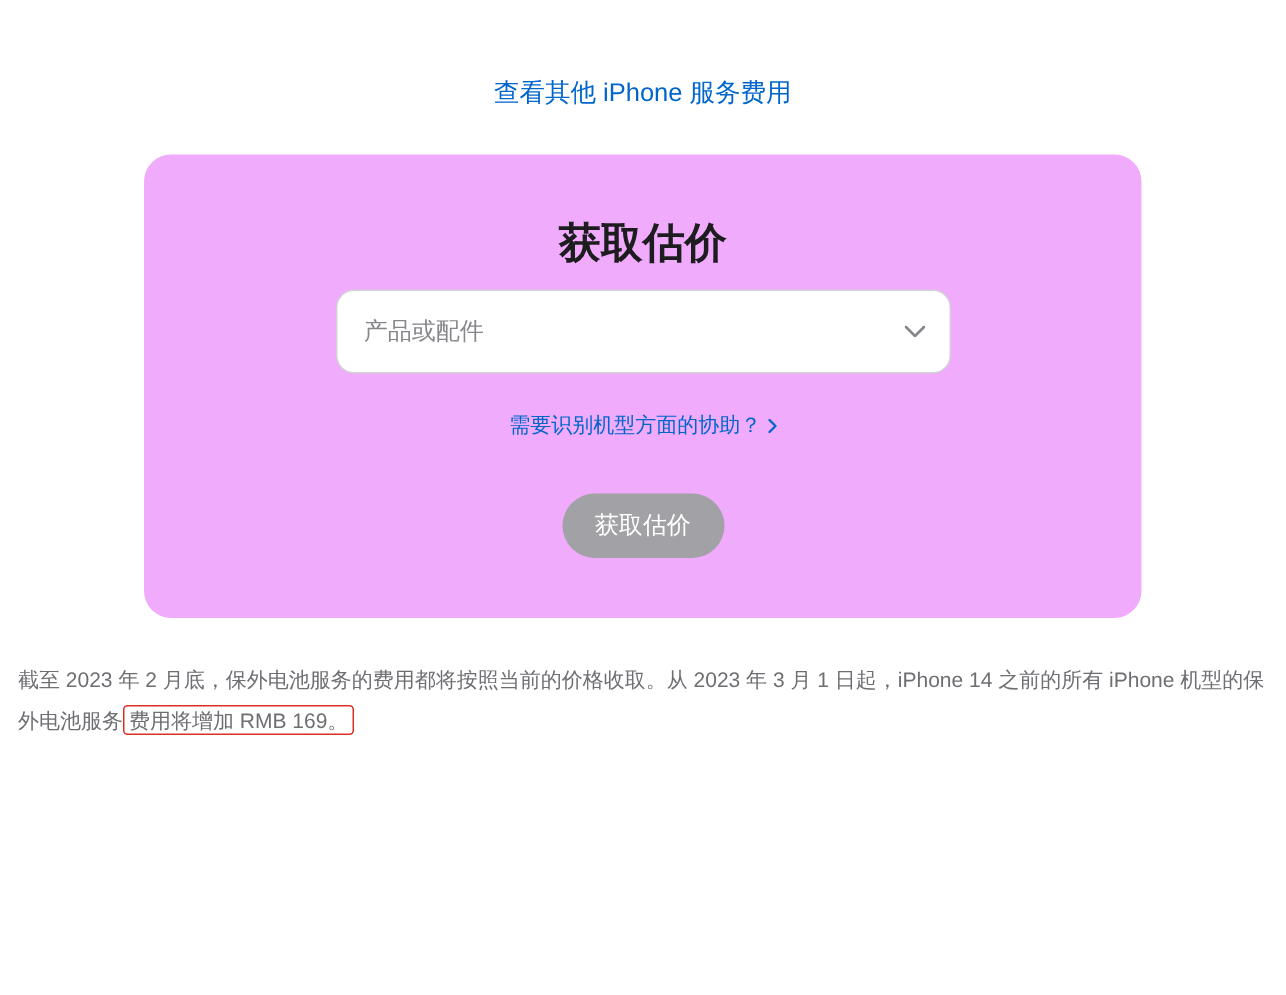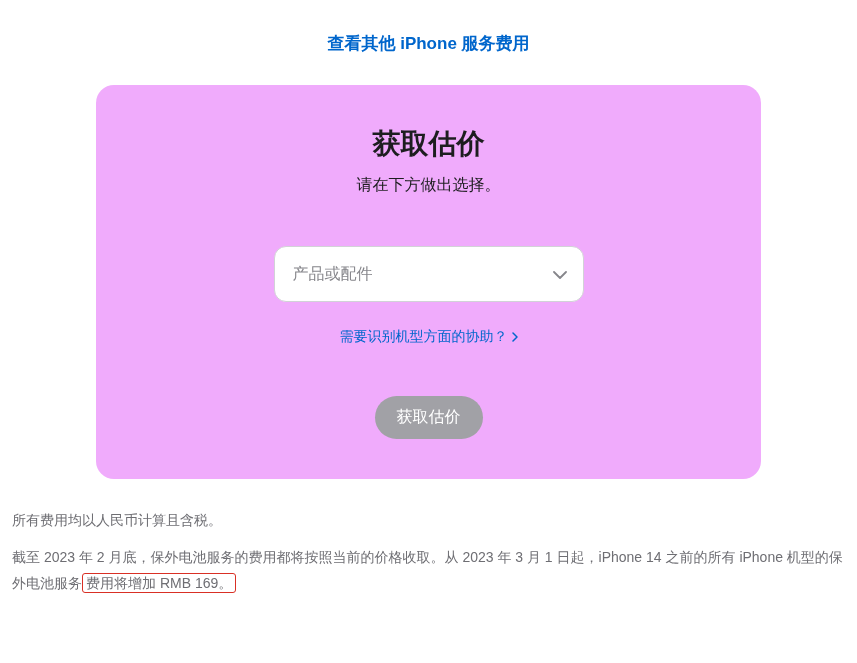--- a/index.html
+++ b/index.html
@@ -9,23 +9,22 @@
     }
     body {
       font-family: -apple-system, BlinkMacSystemFont, "Segoe UI", "Helvetica Neue", Arial, sans-serif;
       background: #fff;
       width: 857px;
       height: 663px;
       position: relative;
     }
     .top-link {
       text-align: center;
-      padding-top: 32px;
+      padding-top: 50px;
       padding-bottom: 30px;
-      font-weight: bold;
     }
     .top-link a {
       color: #0066cc;
       text-decoration: none;
       font-size: 17px;
       cursor: pointer;
     }
     .card {
       background: #f0abfc;
       border-radius: 18px;
@@ -40,21 +39,21 @@
       color: #1d1d1f;
       margin-bottom: 12px;
     }
     .card-subtitle {
       font-size: 16px;
       color: #1d1d1f;
       margin-bottom: 50px;
     }
     .select-wrapper {
       position: relative;
-      width: 310px;
+      width: 410px;
       margin: 0 auto 20px auto;
     }
     .select-input {
       width: 100%;
       height: 56px;
       border: 1px solid #d2d2d7;
       border-radius: 12px;
       background: #fff;
       padding: 0 40px 0 18px;
       font-size: 16px;
@@ -72,21 +71,21 @@
       transform: translateY(-50%);
       color: #86868b;
     }
     .help-link {
       display: inline-flex;
       align-items: center;
       color: #0066cc;
       text-decoration: none;
       font-size: 14px;
       margin-top: 6px;
-      margin-bottom: 50px;
+      margin-bottom: 36px;
       cursor: pointer;
     }
     .help-link .chevron-right {
       margin-left: 4px;
     }
     .submit-button {
       background: #a1a1a6;
       color: #fff;
       border: none;
       border-radius: 22px;
@@ -113,21 +112,20 @@
   </style>
 </head>
 <body>
 
 <div class="top-link">
   <a>查看其他 iPhone 服务费用</a>
 </div>
 
 <div class="card">
   <h2 class="card-title">获取估价</h2>
-  <p class="card-subtitle">请在下方做出选择。</p>
 
   <div class="select-wrapper">
     <div class="select-input">
       <span>产品或配件</span>
       <span class="chevron">
         <svg width="14" height="8" viewBox="0 0 14 8" fill="none">
           <path d="M1 1L7 7L13 1" stroke="#86868b" stroke-width="1.8" stroke-linecap="round" stroke-linejoin="round"></path>
         </svg>
       </span>
     </div>
@@ -142,17 +140,16 @@
       </svg>
     </span>
   </a>
 
   <div>
     <button class="submit-button">获取估价</button>
   </div>
 </div>
 
 <div class="footer-text">
-  <p>所有费用均以人民币计算且含税。</p>
   <p>
     <span>截至 2023 年 2 月底，保外电池服务的费用都将按照当前的价格收取。从 2023 年 3 月 1 日起，iPhone 14 之前的所有 iPhone 机型的保外电池服务</span><span class="highlight-box">费用将增加 RMB 169。</span>
   </p>
 </div>
 
 </body></html>

